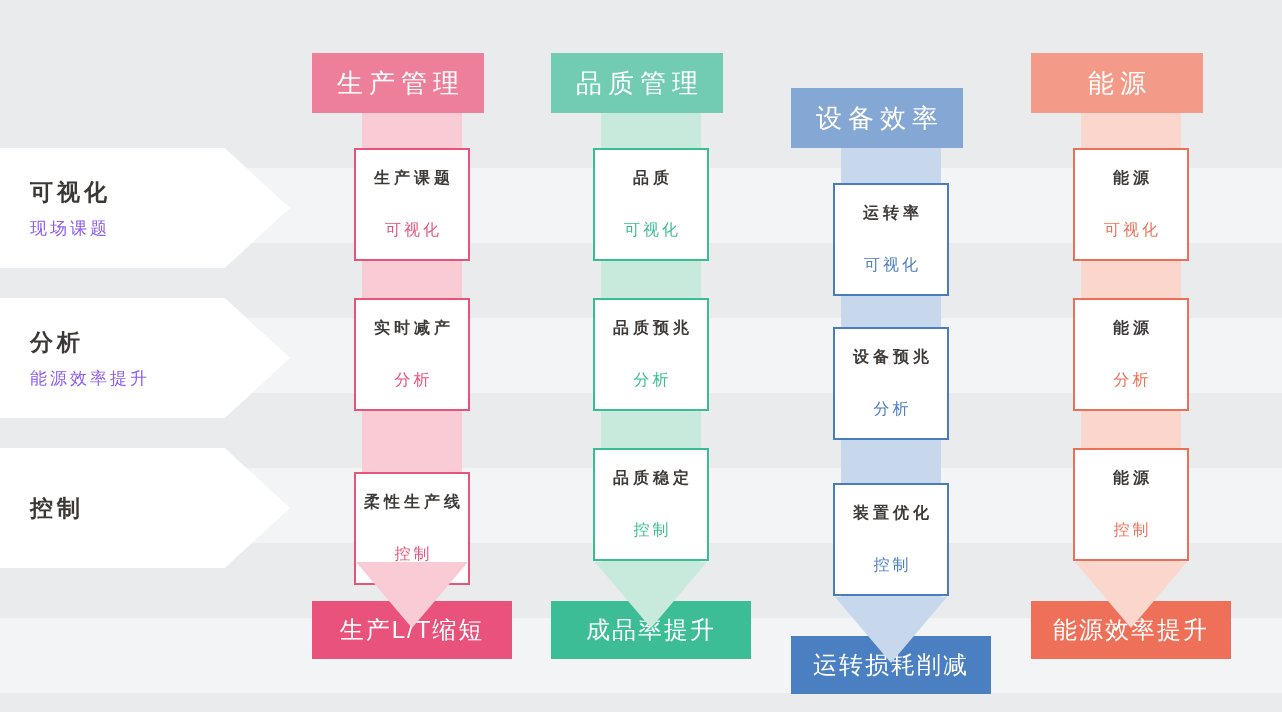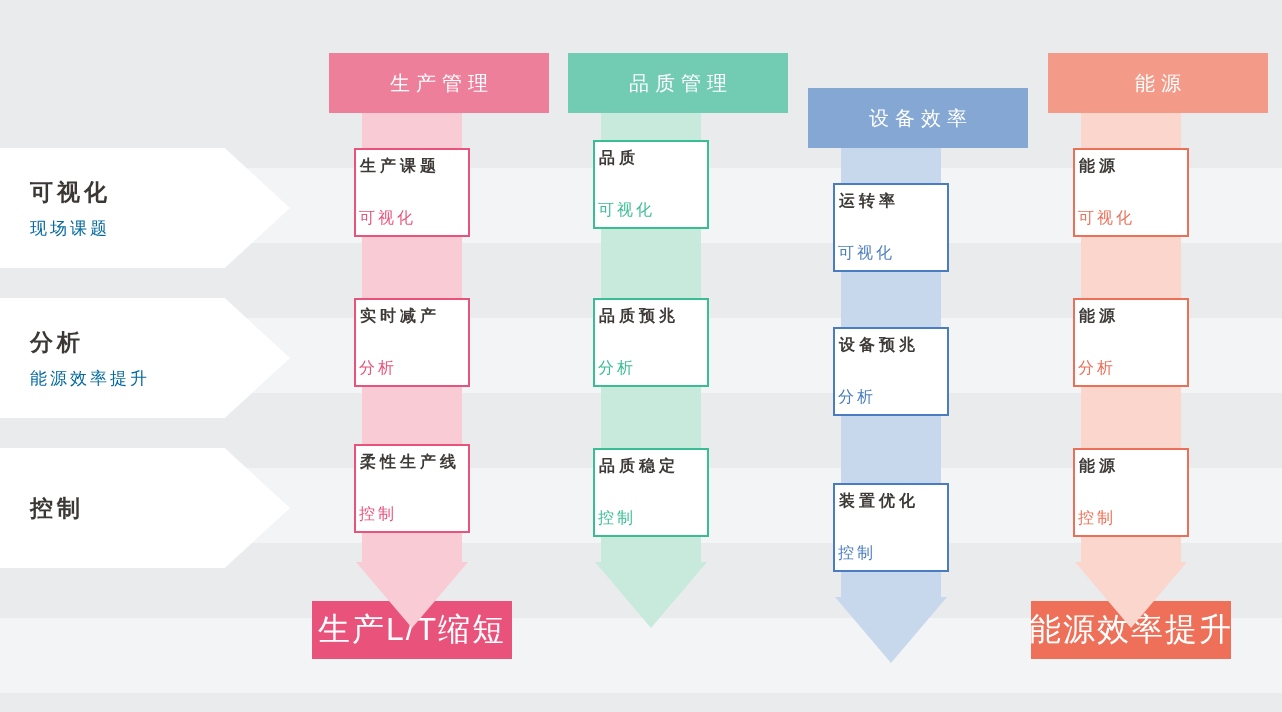--- a/index.html
+++ b/index.html
@@ -39,41 +39,41 @@
     z-index: 2;
   }
   .chevron .row-title {
     font-size: 23px;
     font-weight: bold;
     color: #3b3734;
     letter-spacing: 4px;
   }
   .chevron .row-subtitle {
     font-size: 17px;
-    color: #0369a1;
+    color: #8b5cf6;
     letter-spacing: 3px;
     margin-top: 9px;
   }
 
   
   .column {
     position: absolute;
     top: 0;
     width: 200px;
     height: 712px;
   }
   .col-header {
     position: absolute;
     top: 53px;
-    left: 17px;
-    width: 220px;
+    left: 0;
+    width: 172px;
     height: 60px;
     background: var(--header-c);
     color: #ffffff;
-    font-size: 20px;
+    font-size: 26px;
     letter-spacing: 6px;
     text-indent: 6px;
     display: flex;
     align-items: center;
     justify-content: center;
     z-index: 3;
   }
   .shaft {
     position: absolute;
     top: 110px;
@@ -90,25 +90,26 @@
     width: 112px;
     height: 66px;
     background: var(--shaft-c);
     clip-path: polygon(0 0, 100% 0, 50% 100%);
     z-index: 5;
   }
   .cell {
     position: absolute;
     left: 42px;
     width: 116px;
-    height: 89px;
+    height: 113px;
     background: #ffffff;
     border: 2px solid var(--accent-c);
     display: flex;
     flex-direction: column;
+    align-items: center;
     justify-content: center;
     gap: 31px;
     z-index: 3;
   }
   .cell-title {
     font-size: 16px;
     font-weight: bold;
     color: #3e3a37;
     letter-spacing: 4px;
     text-indent: 4px;
@@ -121,21 +122,21 @@
     text-indent: 3px;
   }
   .result {
     position: absolute;
     top: 601px;
     left: 0;
     width: 200px;
     height: 58px;
     background: var(--result-c);
     color: #ffffff;
-    font-size: 32px;
+    font-size: 24px;
     letter-spacing: 2px;
     display: flex;
     align-items: center;
     justify-content: center;
     z-index: 4;
     white-space: nowrap;
   }
 </style>
 </head>
 <body>
@@ -159,61 +160,63 @@
     <div class="arrowhead"></div>
     <div class="col-header">生产管理</div>
     <div class="cell" style="top:148px">
       <div class="cell-title">生产课题</div>
       <div class="cell-label">可视化</div>
     </div>
     <div class="cell" style="top:298px">
       <div class="cell-title">实时减产</div>
       <div class="cell-label">分析</div>
     </div>
-    <div class="cell" style="top:444px">
+    <div class="cell" style="top:472px">
       <div class="cell-title">柔性生产线</div>
       <div class="cell-label">控制</div>
     </div>
     <div class="result">生产L/T缩短</div>
   </div>
 
   <div class="column" style="left: 551px; font-family: Liberation Mono, monospace; --header-c: #72ccb3; --shaft-c: #c8eadd; --accent-c: #3bbd94; --result-c: #3cbd95;">
     <div class="shaft"></div>
     <div class="arrowhead"></div>
     <div class="col-header">品质管理</div>
-    <div class="cell" style="top:140px">
+    <div class="cell" style="top:148px">
       <div class="cell-title">品质</div>
       <div class="cell-label">可视化</div>
     </div>
     <div class="cell" style="top:298px">
       <div class="cell-title">品质预兆</div>
       <div class="cell-label">分析</div>
     </div>
     <div class="cell" style="top:448px">
       <div class="cell-title">品质稳定</div>
       <div class="cell-label">控制</div>
     </div>
+    <div class="result">成品率提升</div>
   </div>
 
   <div class="column" style="left: 791px; margin-top: 35px; --header-c: #84a7d4; --shaft-c: #c8d8ec; --accent-c: #4a7dc0; --result-c: #4a7fc1;">
     <div class="shaft"></div>
     <div class="arrowhead"></div>
     <div class="col-header">设备效率</div>
     <div class="cell" style="top:148px">
       <div class="cell-title">运转率</div>
       <div class="cell-label">可视化</div>
     </div>
     <div class="cell" style="top:292px">
       <div class="cell-title">设备预兆</div>
       <div class="cell-label">分析</div>
     </div>
     <div class="cell" style="top:448px">
       <div class="cell-title">装置优化</div>
       <div class="cell-label">控制</div>
     </div>
+    <div class="result">运转损耗削减</div>
   </div>
 
   <div class="column" style="left: 1031px; --header-c: #f39b88; --shaft-c: #fbd6cd; --accent-c: #ec7057; --result-c: #ee7059;">
     <div class="shaft"></div>
     <div class="arrowhead"></div>
     <div class="col-header">能源</div>
     <div class="cell" style="top:148px">
       <div class="cell-title">能源</div>
       <div class="cell-label">可视化</div>
     </div>

